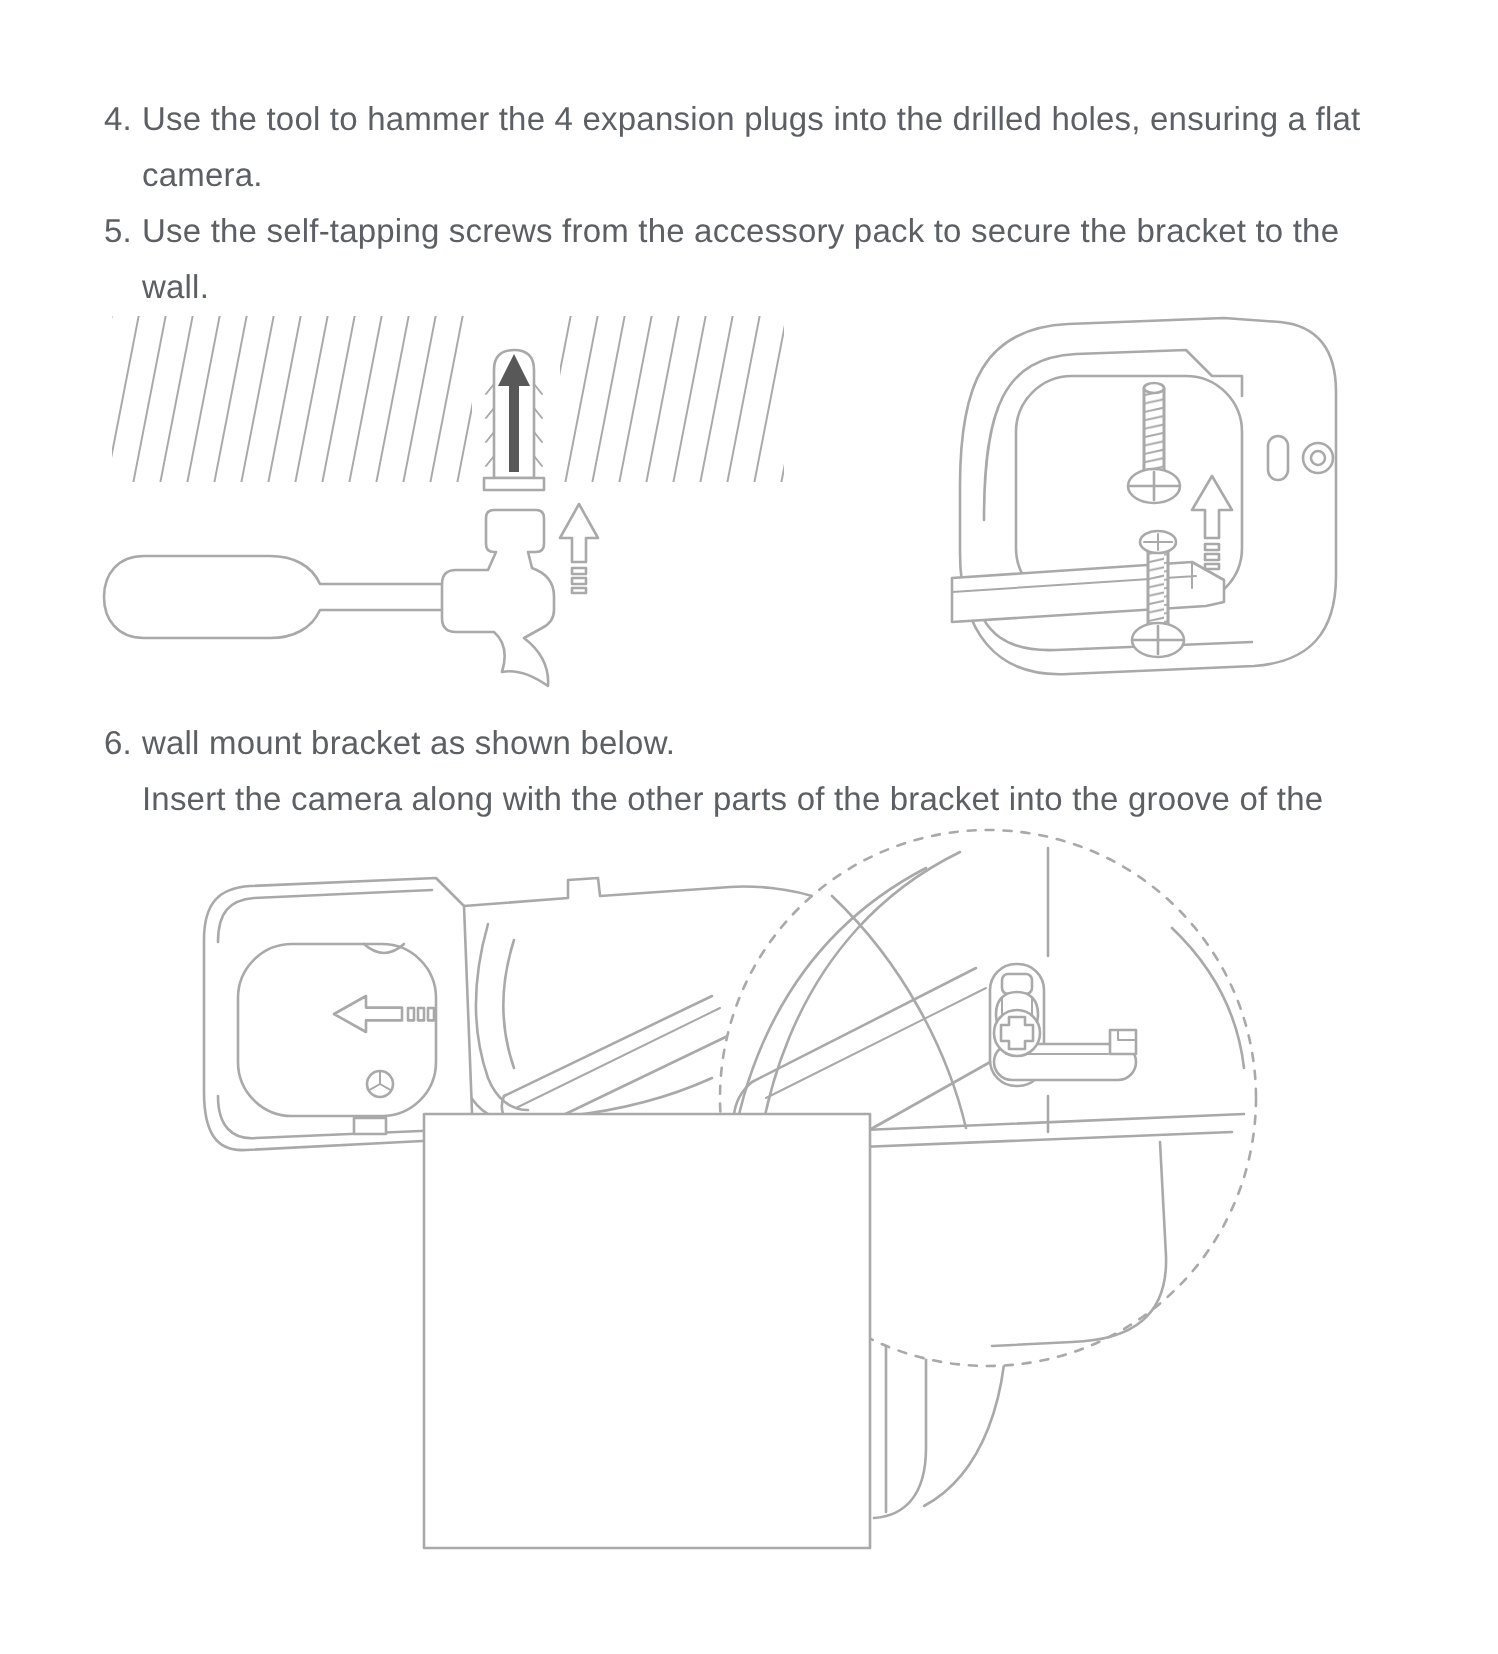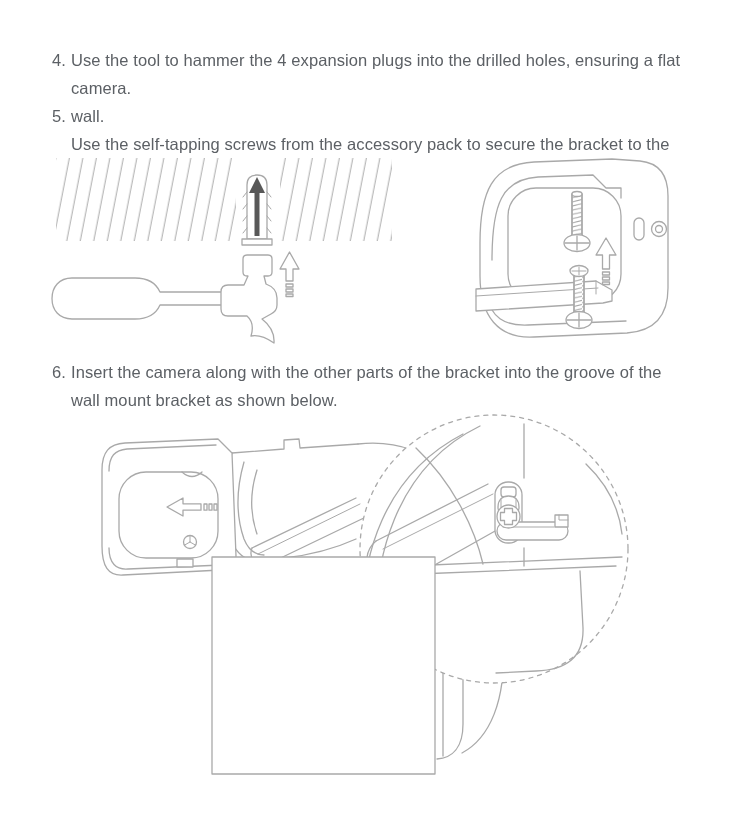--- a/index.html
+++ b/index.html
@@ -38,32 +38,32 @@
     <div class="step">
       <span class="num">4.</span>
       <span class="txt">
         <span class="line">Use the tool to hammer the 4 expansion plugs into the drilled holes, ensuring a flat</span>
         <span class="line">camera.</span>
       </span>
     </div>
     <div class="step">
       <span class="num">5.</span>
       <span class="txt">
+        <span class="line">Use the self-tapping screws from the accessory pack to secure the bracket to the</span>
         <span class="line">wall.</span>
-        <span class="line">Use the self-tapping screws from the accessory pack to secure the bracket to the</span>
       </span>
     </div>
   </div>
 
   <div class="steps" id="step-six">
     <div class="step">
       <span class="num">6.</span>
       <span class="txt">
+        <span class="line">wall mount bracket as shown below.</span>
         <span class="line">Insert the camera along with the other parts of the bracket into the groove of the</span>
-        <span class="line">wall mount bracket as shown below.</span>
       </span>
     </div>
   </div>
 
   <svg id="fig1" class="fig la" width="350" height="200" viewBox="0 0 350 200">
     <defs>
       <pattern id="hatch" width="13.5" height="92" patternUnits="userSpaceOnUse" patternTransform="skewX(-11)">
         <line class="thin" x1="7" y1="-2" x2="7" y2="94"></line>
       </pattern>
       <pattern id="thr" width="10" height="4.2" patternUnits="userSpaceOnUse">

